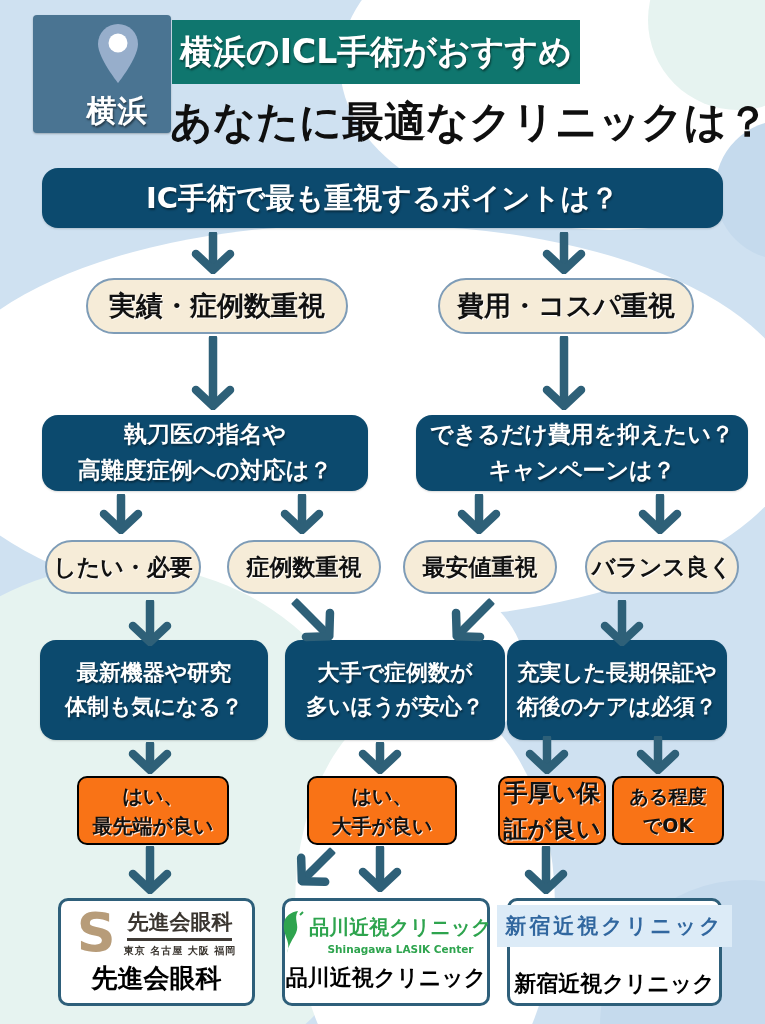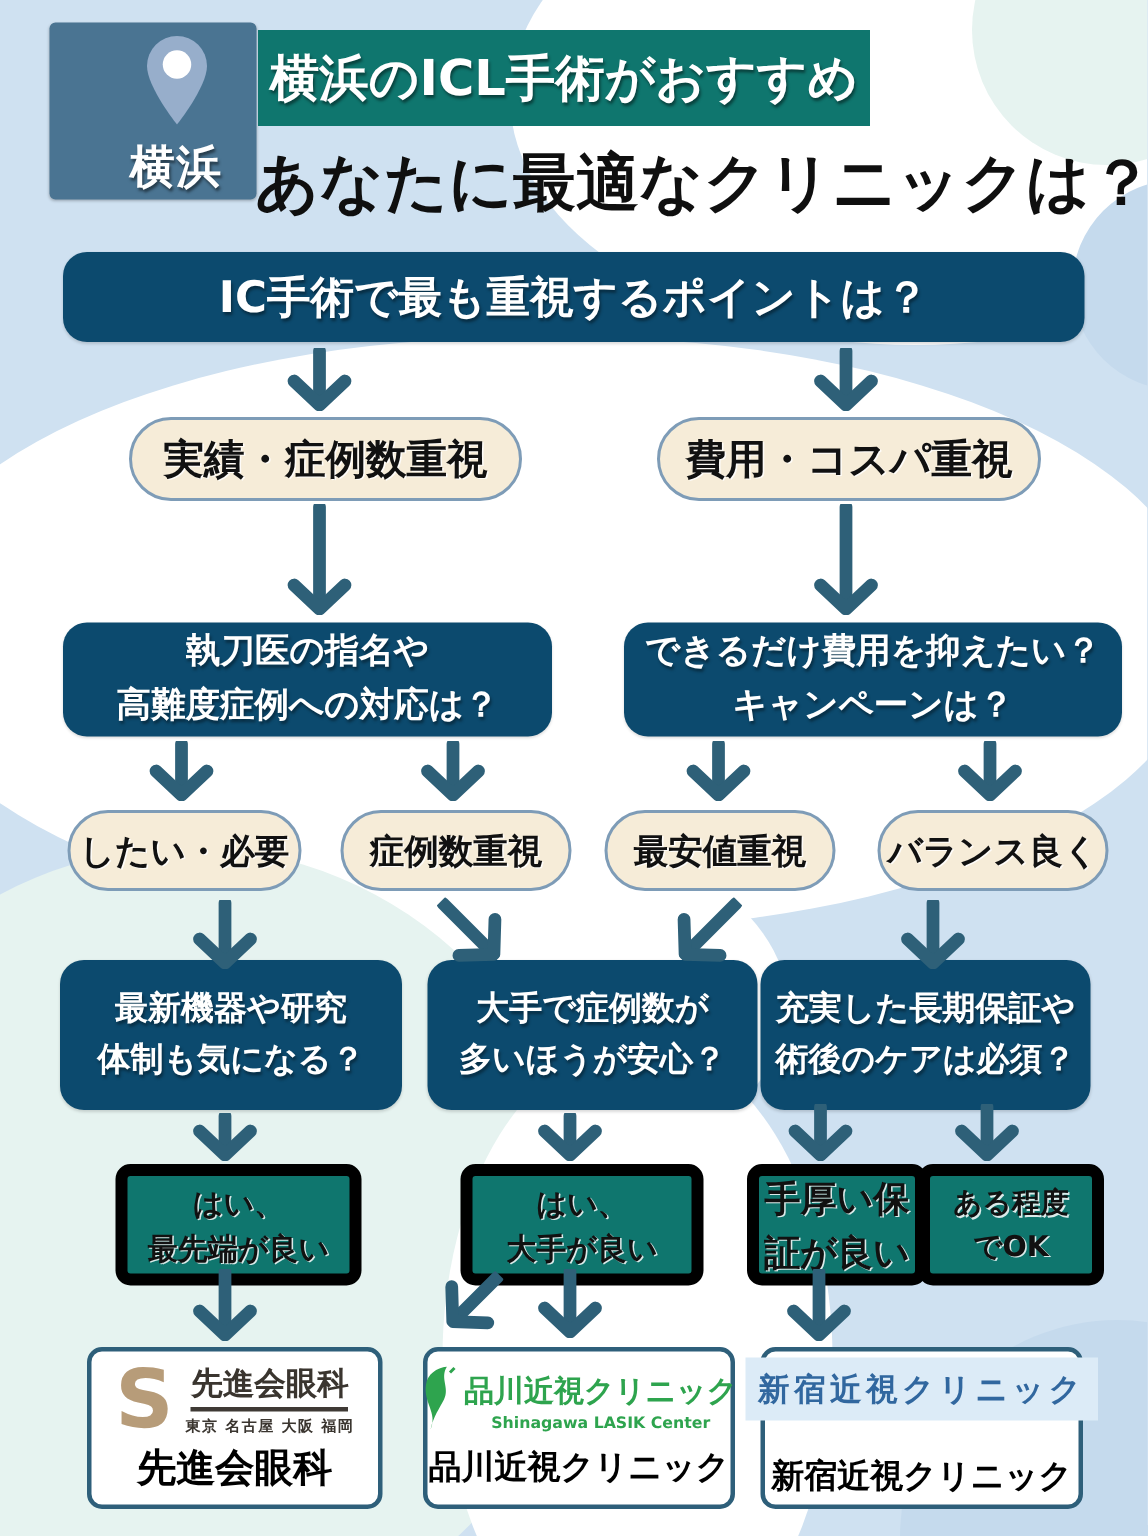--- a/index.html
+++ b/index.html
@@ -32,21 +32,21 @@
     font-weight:900;display:flex;align-items:center;justify-content:center;
     text-align:center;white-space:pre-line;line-height:1.55;
     text-shadow:1px 2px 2px rgba(0,0,0,.4);box-shadow:0 1px 2px rgba(0,0,0,.15);
   }
   .pill{
     position:absolute;background:#f6ecd8;border:2px solid #7e9cb7;border-radius:28px;
     display:flex;align-items:center;justify-content:center;font-weight:900;color:#111;
     text-align:center;text-shadow:1px 1px 0 rgba(255,255,255,.85);
   }
   .creambox{
-    position:absolute;background:#0f766e;border:8px solid #000000;border-radius:10px;
+    position:absolute;background:#f97316;border:2px solid #000000;border-radius:10px;
     display:flex;align-items:center;justify-content:center;font-weight:900;color:#111;
     text-align:center;white-space:pre-line;line-height:1.5;
     text-shadow:1px 1px 0 rgba(255,255,255,.85);
   }
   .clinic{
     position:absolute;background:#fff;border:3px solid #2e5f7a;border-radius:10px;
     display:flex;flex-direction:column;align-items:center;justify-content:space-evenly;
     padding:4px 2px;box-sizing:border-box;
   }
   .clinic-name{font-weight:900;color:#000;letter-spacing:0;white-space:nowrap;}

